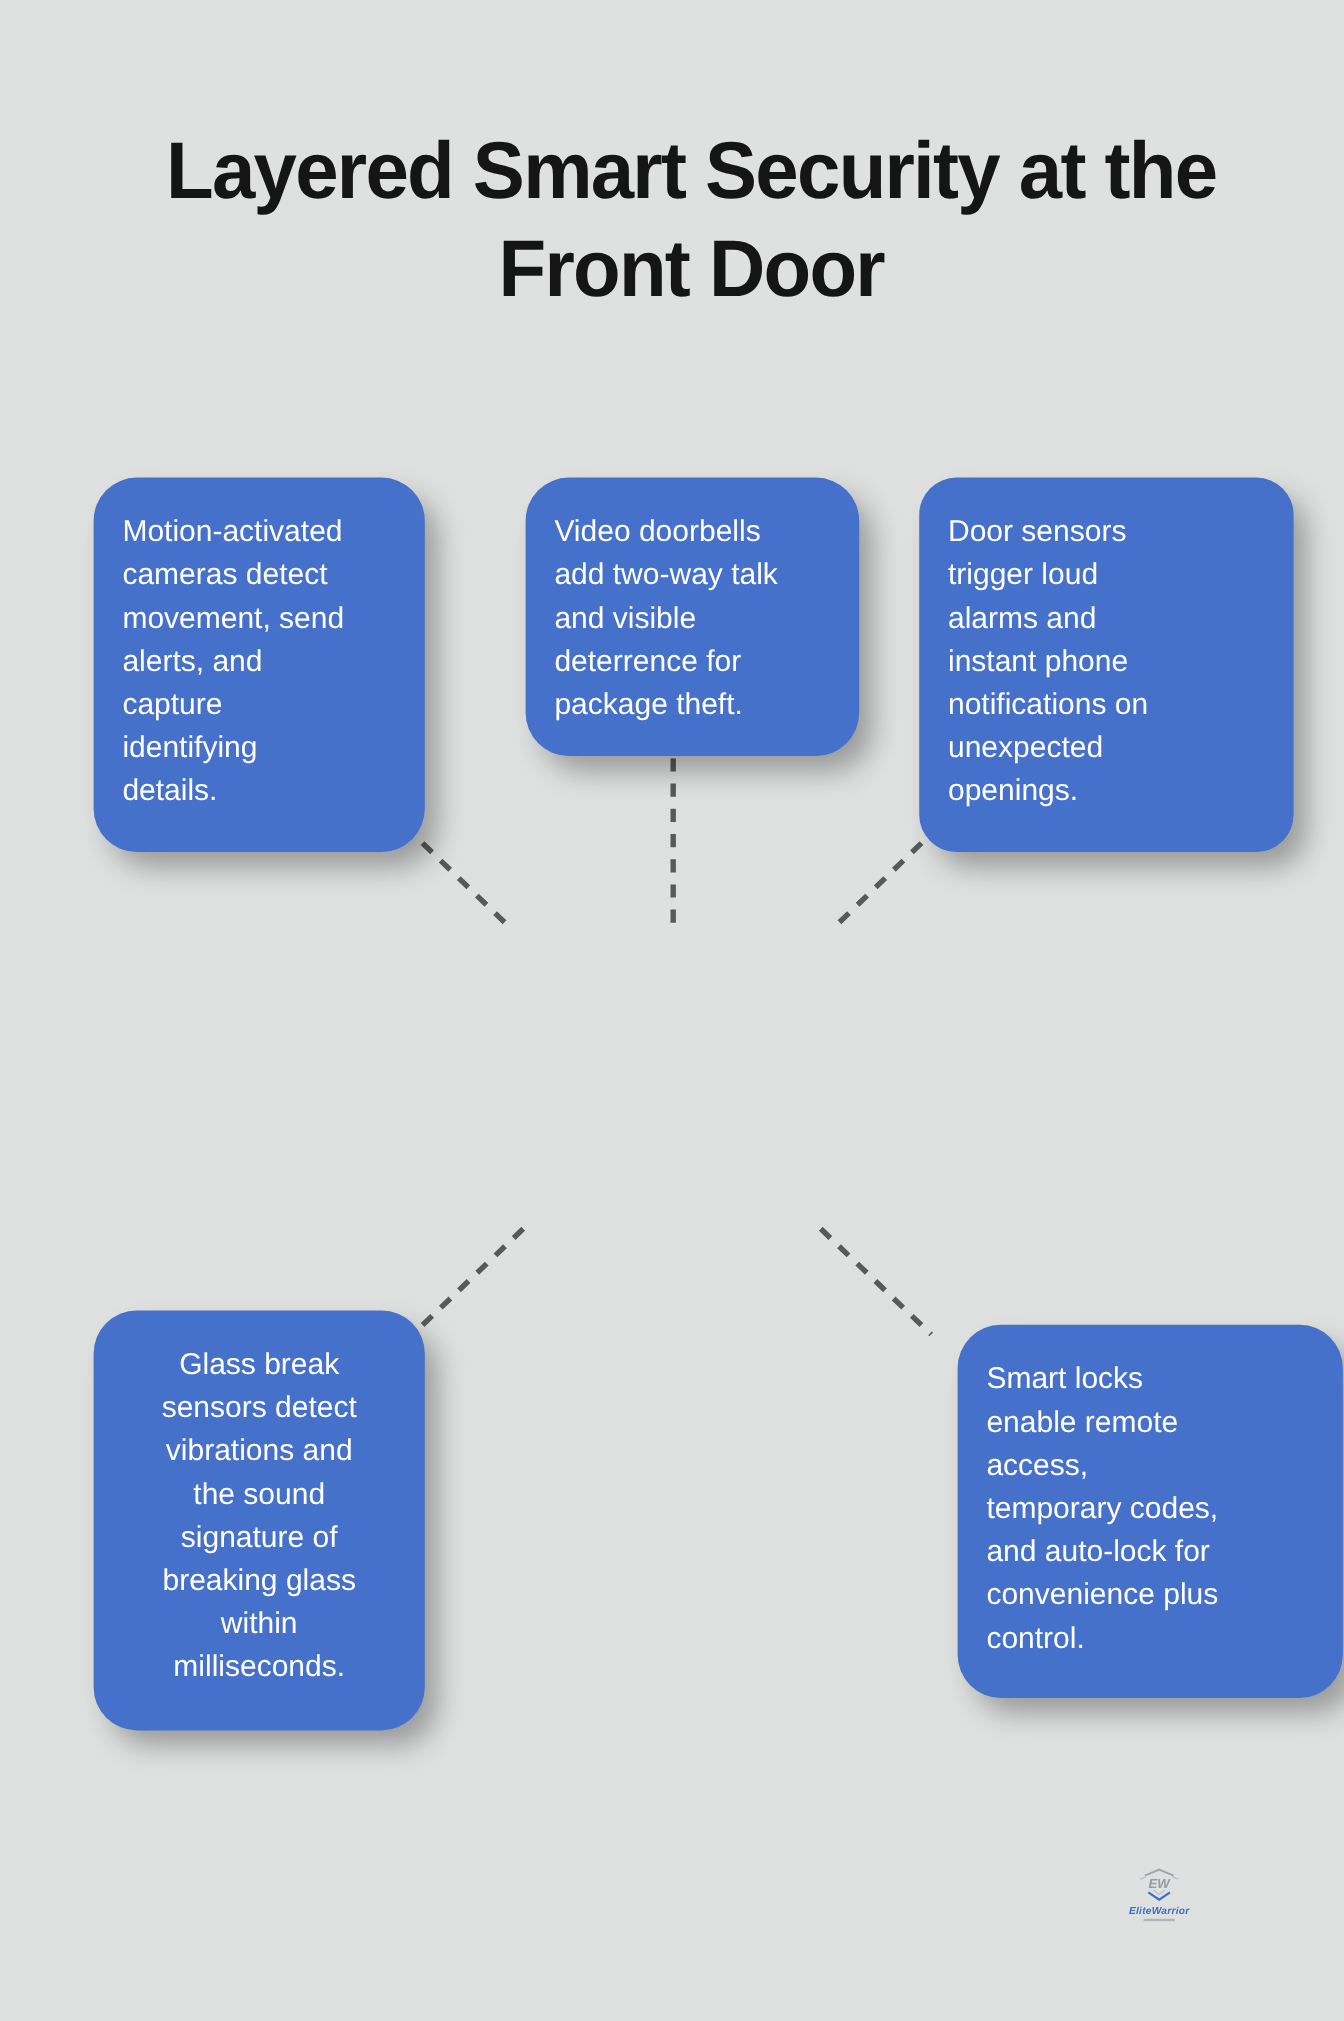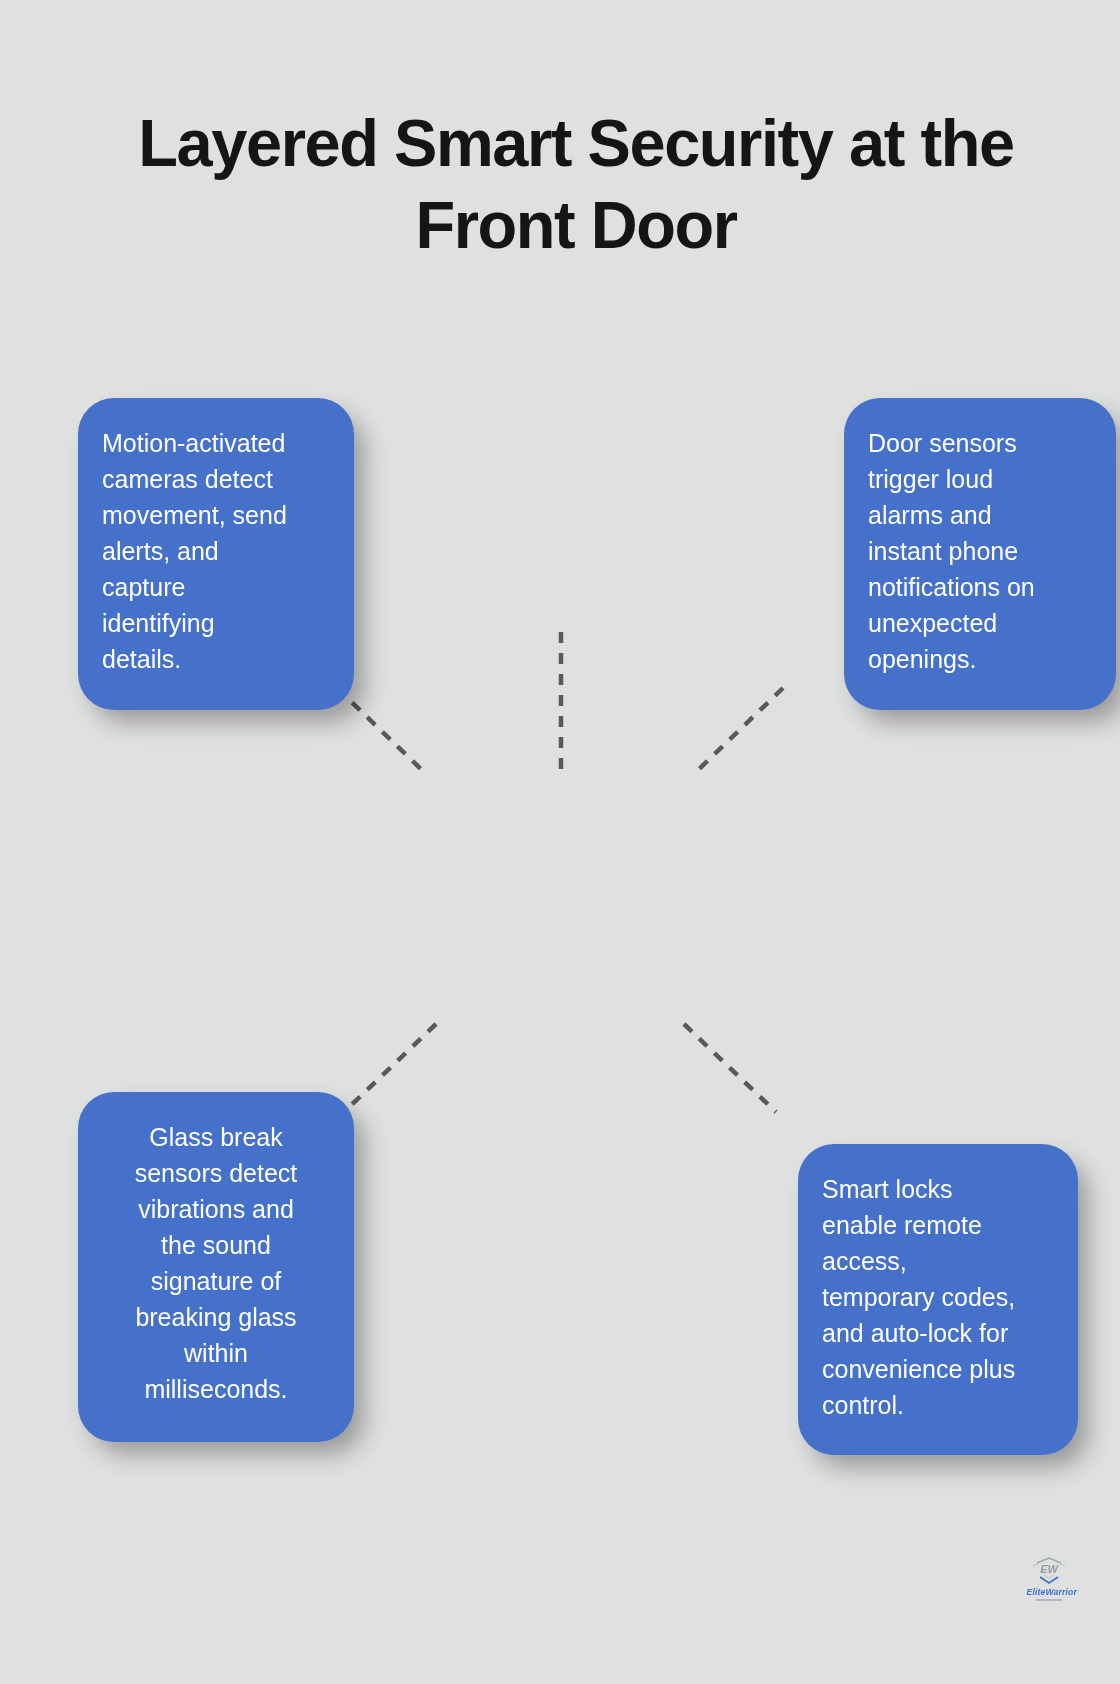--- a/index.html
+++ b/index.html
@@ -52,42 +52,42 @@
     box-shadow:12px 14px 24px -2px rgba(0,0,0,.32);
     color:var(--node-text);
     padding:27px 24px;
     font-size:25px;
     line-height:36px;
     white-space:pre-line;
     margin-left:16px;
   }
   .node-tl{left:62px;top:398px;width:276px;height:312px;}
   .node-tc{left:422px;top:398px;width:278px;height:232px;}
-  .node-tr{left:828px;top:398px;width:272px;height:312px;}
+  .node-tr{left:750px;top:398px;width:312px;height:312px;border-radius:31px;}
   .node-bl{left:62px;top:1092px;width:276px;height:350px;text-align:center;}
-  .node-br{left:782px;top:1144px;width:280px;height:311px;}
+  .node-br{left:782px;top:1104px;width:321px;height:311px;}
   .hub{
     position:absolute;
     left:383px;top:782px;width:359px;height:238px;
     background:var(--hub-bg);
     border-radius:34px;
     box-shadow:12px 14px 24px -2px rgba(0,0,0,.28);
     display:flex;align-items:center;justify-content:center;
   }
   .hub-label{
     color:var(--hub-text);
     font-size:45px;
     font-weight:700;
     letter-spacing:-1px;
     transform:scaleX(.95);
   }
   .brand{
     position:absolute;
-    left:1021px;top:1556px;width:56px;
-    text-align:right;
+    left:938px;top:1556px;width:56px;
+    text-align:center;
     opacity:.9;
   }
   .brand-shield{display:block;margin:0 auto;}
   .brand-name{
     color:var(--brand-blue);
     font-size:8.5px;
     font-weight:700;
     font-style:italic;
     letter-spacing:.2px;
     line-height:9px;
@@ -119,20 +119,25 @@
   </svg>
 
   <div class="node node-tl">Motion-activated
 cameras detect
 movement, send
 alerts, and
 capture
 identifying
 details.</div>
 
+  <div class="node node-tc">Video doorbells
+add two-way talk
+and visible
+deterrence for
+package theft.</div>
 
   <div class="node node-tr">Door sensors
 trigger loud
 alarms and
 instant phone
 notifications on
 unexpected
 openings.</div>
 
 

